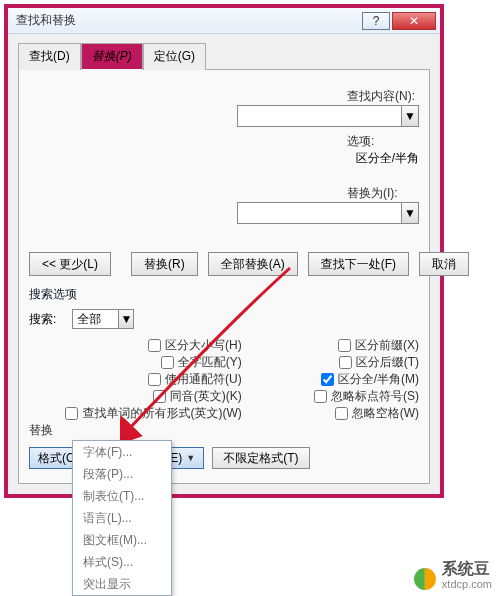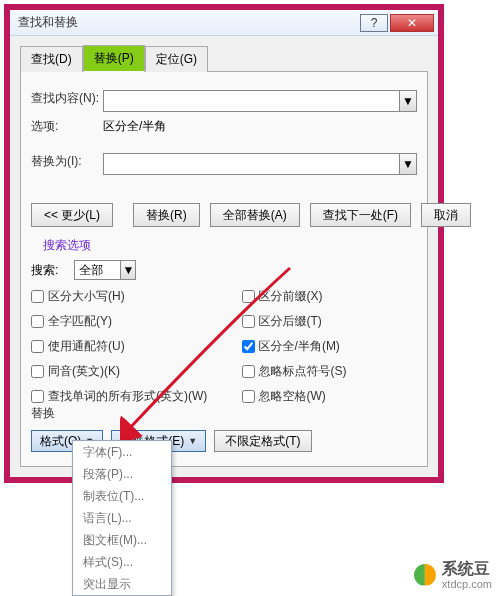--- a/index.html
+++ b/index.html
@@ -1,64 +1,64 @@
 <!DOCTYPE html>
 <html><head>
 <meta charset="utf-8">
 <style>
 * { box-sizing: border-box; font-family: "Microsoft YaHei", "SimSun", sans-serif; font-size: 12px; }
 body { margin: 0; background: #fff; width: 500px; height: 596px; position: relative; overflow: hidden; }
 
-.dialog { position: absolute; left: 4px; top: 4px; width: 440px; border: 6px solid #be185d; background: #fff; }
+.dialog { position: absolute; left: 4px; top: 4px; width: 440px; border: 4px solid #be185d; background: #fff; }
 .titlebar { height: 26px; background: linear-gradient(#f6f9fd,#e6eef9); border-bottom: 1px solid #c7d4e4; display: flex; align-items: center; padding: 0 4px 0 8px; color: #333; }
 .titlebar .title { flex: 1; }
 .winbtn { width: 28px; height: 18px; margin-left: 2px; border: 1px solid #6a7a8c; background: linear-gradient(#f7fbff,#dfe9f6); display: flex; align-items: center; justify-content: center; font-size: 10px; color: #333; }
 .winbtn.close { width: 44px; background: linear-gradient(#e88,#c33); color: #fff; border-color: #a33; }
 
 .body { padding: 4px 10px 10px 10px; background: #f0f0f0; }
 
-.tabs { display: flex; gap: 0; margin-top: 4px; align-items: center; }
+.tabs { display: flex; gap: 0; margin-top: 4px; }
 .tab { padding: 4px 10px; border: 1px solid #aaa; border-bottom: none; background: #eee; position: relative; top: 1px; }
-.tab.active { background: #84cc16; border-bottom: 1px solid #f9f9f9; z-index: 2; }
+.tab.active { background: #be185d; border-bottom: 1px solid #f9f9f9; z-index: 2; font-style: italic; }
 .tabpanel { border: 1px solid #aaa; background: #f9f9f9; padding: 10px 10px 14px 10px; }
 
-.row { display: flex; align-items: flex-start; margin: 8px 0; }
+.row { display: flex; align-items: flex-end; margin: 8px 0; flex-direction: column; }
 .row label.lab { width: 72px; color: #333; }
 .combo { flex: 1; display: flex; }
 .combo input { flex: 1; height: 22px; border: 1px solid #888; border-right: none; padding: 0 4px; background: #fff; }
 .combo .dd { width: 18px; height: 22px; border: 1px solid #888; background: linear-gradient(#fafafa,#ddd); display:flex;align-items:center;justify-content:center; font-size:9px; }
 
 .btnrow { display: flex; gap: 10px; margin-top: 28px; }
 .btn { height: 24px; padding: 0 12px; border: 1px solid #8a8a8a; background: linear-gradient(#fafafa,#e4e4e4); display:flex;align-items:center;justify-content:center; white-space: nowrap; }
 
-.groupcap { margin: 10px 0 2px 12px; color: #6d28d9; }
+.groupcap { margin: 10px 0 2px 0; color: #0f172a; }
 .searchrow { display:flex; align-items:center; gap:16px; margin: 6px 0 8px 0; }
 .searchrow .sel { display:flex; }
 .searchrow .sel input { width: 46px; height: 20px; border:1px solid #888; border-right:none; padding:0 4px; background:#fff; }
 .searchrow .sel .dd { width:16px; height:20px; border:1px solid #888; background:linear-gradient(#fafafa,#ddd); display:flex;align-items:center;justify-content:center;font-size:9px; }
 
 .checks { display:flex; }
-.col { display:flex; flex-direction:column; gap:8px; }
+.col { display:flex; flex-direction:column; gap:0;align-items:flex-end; }
 .col.left { flex: 1.2; }
 .col.right { flex: 1; }
 .chk { display:flex; align-items:center; gap:4px; color:#333; }
 .chk input { width:13px; height:13px; margin:0; }
 
 .replacecap { color:#333; }
 .fmtrow { display:flex; gap:8px; margin-top:8px; }
 .fmtbtn { height:22px; padding:0 8px; border:1px solid #3a6ea5; background: linear-gradient(#e8f0fb,#c7dbf3); display:flex;align-items:center;gap:4px; }
 .fmtbtn .tri { font-size:9px; color:#333; }
 .plainbtn { height:22px; padding:0 10px; border:1px solid #8a8a8a; background: linear-gradient(#fafafa,#e4e4e4); display:flex;align-items:center; }
 
 .menu { position:absolute; left:72px; top:440px; width:100px; background:#fff; border:1px solid #9aa8b9; box-shadow:2px 2px 4px rgba(0,0,0,0.2); z-index:10; }
 .menu .mitem { height:22px; display:flex; align-items:center; padding:0 10px; color:#737373; }
 
 .arrow-svg { position:absolute; left:120px; top:262px; width:180px; height:180px; pointer-events:none; z-index:5; }
 
-.watermark { position:absolute; right:8px; bottom:6px; display:flex; align-items:center; gap:6px; }
+.watermark { position:absolute; right:8px; bottom:6px; display:flex; align-items:flex-end; gap:6px; }
 .wlogo { width:22px; height:22px; border-radius:50%; position:relative; overflow:hidden; }
 .wlogo .half1 { position:absolute; inset:0; background:#f7a300; clip-path: polygon(50% 0, 100% 0, 100% 100%, 50% 100%); }
 .wlogo .half2 { position:absolute; inset:0; background:#4fb34a; clip-path: polygon(0 0, 50% 0, 50% 100%, 0 100%); }
 .wtxt { color:#555; font-size:16px; font-weight:bold; }
 .wdom { color:#888; font-size:11px; display:block; margin-top:-2px; }
 </style>
 </head>
 <body>
 
 <div class="dialog">

